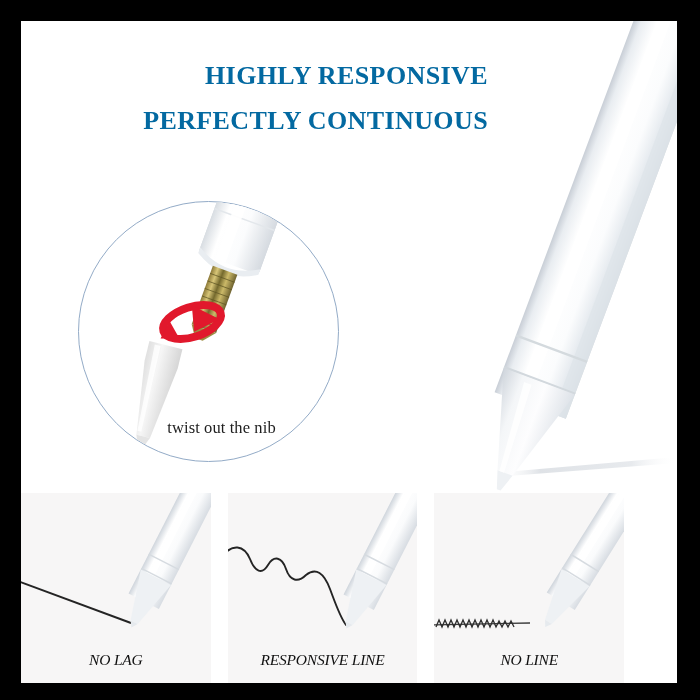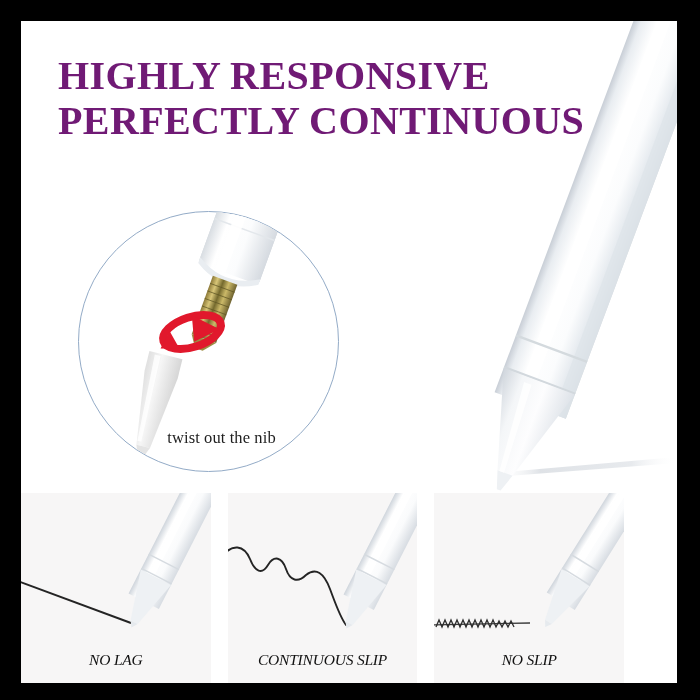--- a/index.html
+++ b/index.html
@@ -26,22 +26,22 @@
     left:0; top:0;
     width:656px; height:472px;
     background:#ffffff;
     overflow:hidden;
   }
 
   #headline {
     position:absolute;
     left:37px; top:32px;
     width:430px;
-    color:#701a75;
-    font-size:40px;
+    color:#0369a1;
+    font-size:26px;
     font-weight:bold;
     line-height:45px;
     letter-spacing:0.4px;
     white-space:nowrap;
     text-align:right;
   }
   #headline .hl-line { display:block; }
 
   #subtitle {
     position:absolute;
@@ -49,21 +49,21 @@
     color:#3b3b3b;
     font-size:16.4px;
     font-style:italic;
     letter-spacing:-0.15px;
     white-space:nowrap;
   }
 
   
   #callout {
     position:absolute;
-    left:57px; top:190px;
+    left:57px; top:180px;
     width:261px; height:261px;
     border-radius:50%;
     border:1.6px solid #93abc7;
     background:#ffffff;
     overflow:hidden;
   }
   #callout-svg { position:absolute; left:0; top:0; }
 
   #callout-caption {
     position:absolute;
@@ -268,21 +268,21 @@
                  C 88 74, 96 80, 102 96 C 108 112, 112 124, 118 132" stroke="#242424" stroke-width="1.9" fill="none" stroke-linecap="round"></path>
         <g transform="rotate(27 118 132)">
           <rect x="102" y="-70" width="34" height="176" fill="url(#p2Grad)"></rect>
           <rect x="111" y="-70" width="6" height="176" fill="#ffffff" opacity="0.9"></rect>
           <rect x="102" y="60" width="34" height="1.5" fill="#d6dbe0"></rect>
           <rect x="102" y="76" width="34" height="1.5" fill="#d6dbe0"></rect>
           <path d="M102 78 L136 78 L124 129 L116 129 Z" fill="#eef1f4"></path>
           <path d="M116 129 L124 129 L120 135 Z" fill="#e6eaee"></path>
         </g>
       </svg>
-      <div class="panel-label">CONTINUOUS SLIP</div>
+      <div class="panel-label">RESPONSIVE LINE</div>
     </div>
 
     <div class="panel">
       <svg class="panel-art" width="215" height="190" viewBox="0 0 215 190">
         <defs>
           <linearGradient id="p3Grad" x1="0" y1="0" x2="1" y2="0">
             <stop offset="0%" stop-color="#cfd5dc"></stop>
             <stop offset="22%" stop-color="#ffffff"></stop>
             <stop offset="62%" stop-color="#fafbfc"></stop>
             <stop offset="100%" stop-color="#d7dce2"></stop>
@@ -294,16 +294,16 @@
                  l3 -6 l3 6 l3 -6 l3 6 l3 -6 l3 6" stroke="#2e2e2e" stroke-width="1.3" fill="none"></path>
         <g transform="rotate(32 112 131)">
           <rect x="96" y="-72" width="33" height="176" fill="url(#p3Grad)"></rect>
           <rect x="105" y="-72" width="6" height="176" fill="#ffffff" opacity="0.9"></rect>
           <rect x="96" y="58" width="33" height="1.5" fill="#d6dbe0"></rect>
           <rect x="96" y="74" width="33" height="1.5" fill="#d6dbe0"></rect>
           <path d="M96 76 L129 76 L117 128 L109 128 Z" fill="#eef1f4"></path>
           <path d="M109 128 L117 128 L113 134 Z" fill="#e6eaee"></path>
         </g>
       </svg>
-      <div class="panel-label">NO SLIP</div>
+      <div class="panel-label">NO LINE</div>
     </div>
   </div>
 </div>
 
 </body></html>

